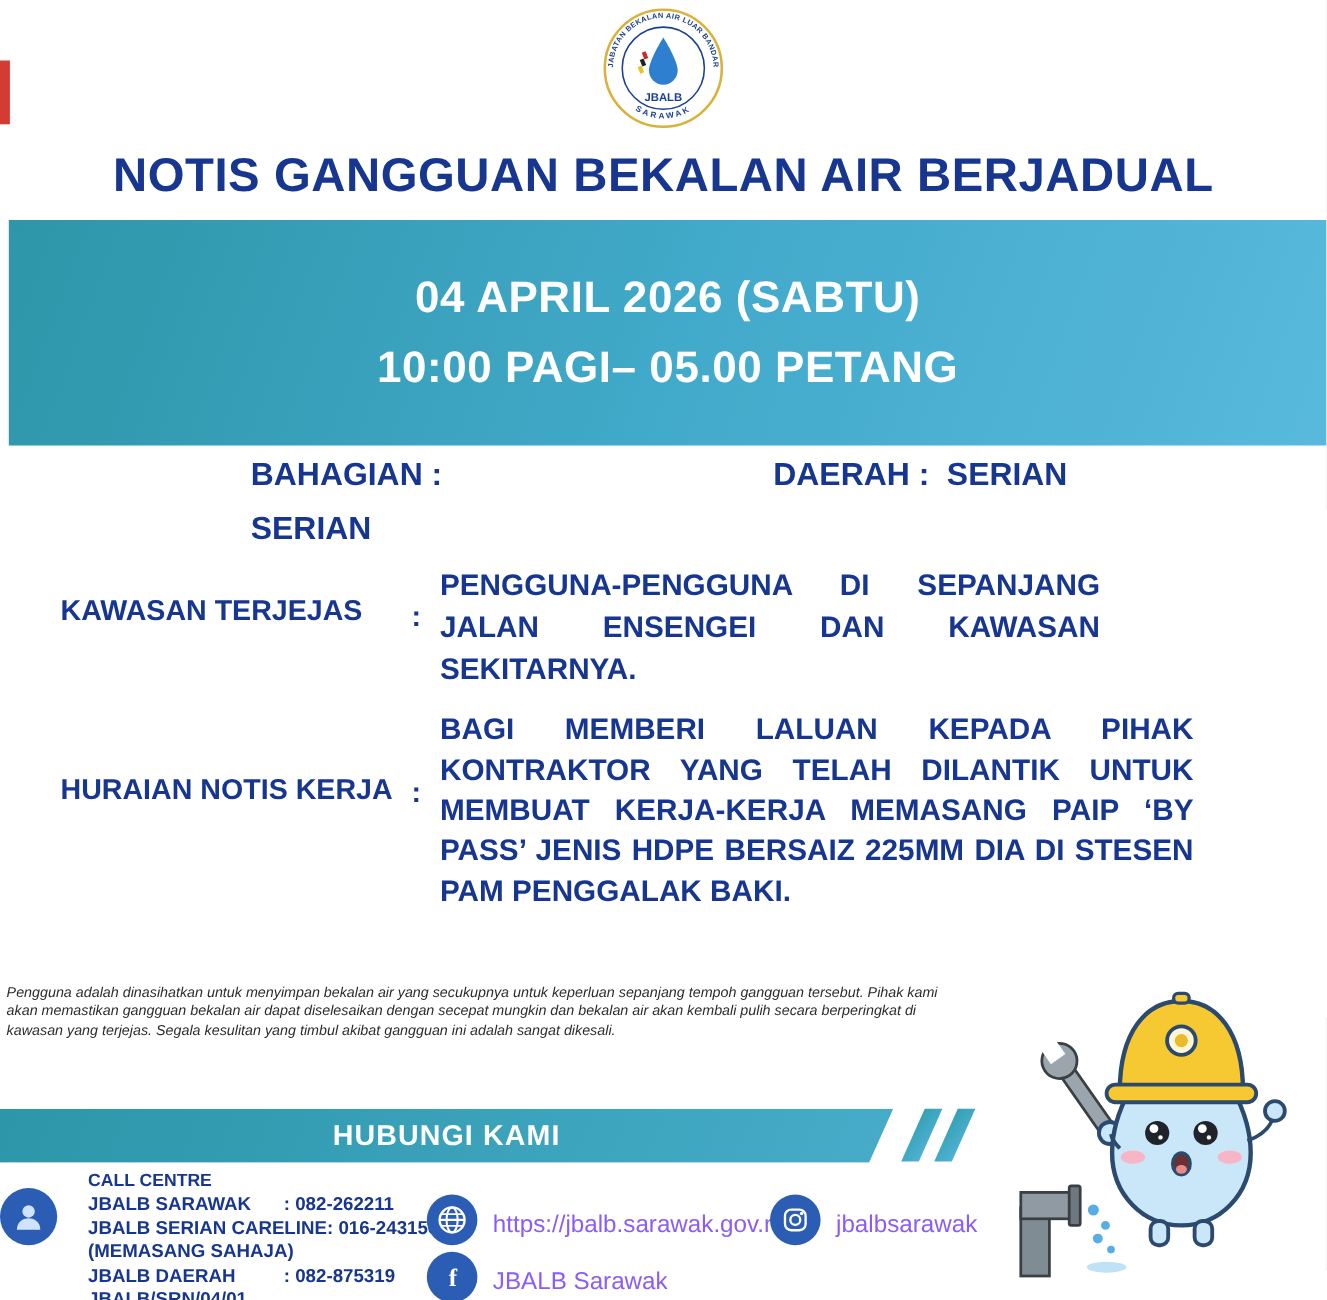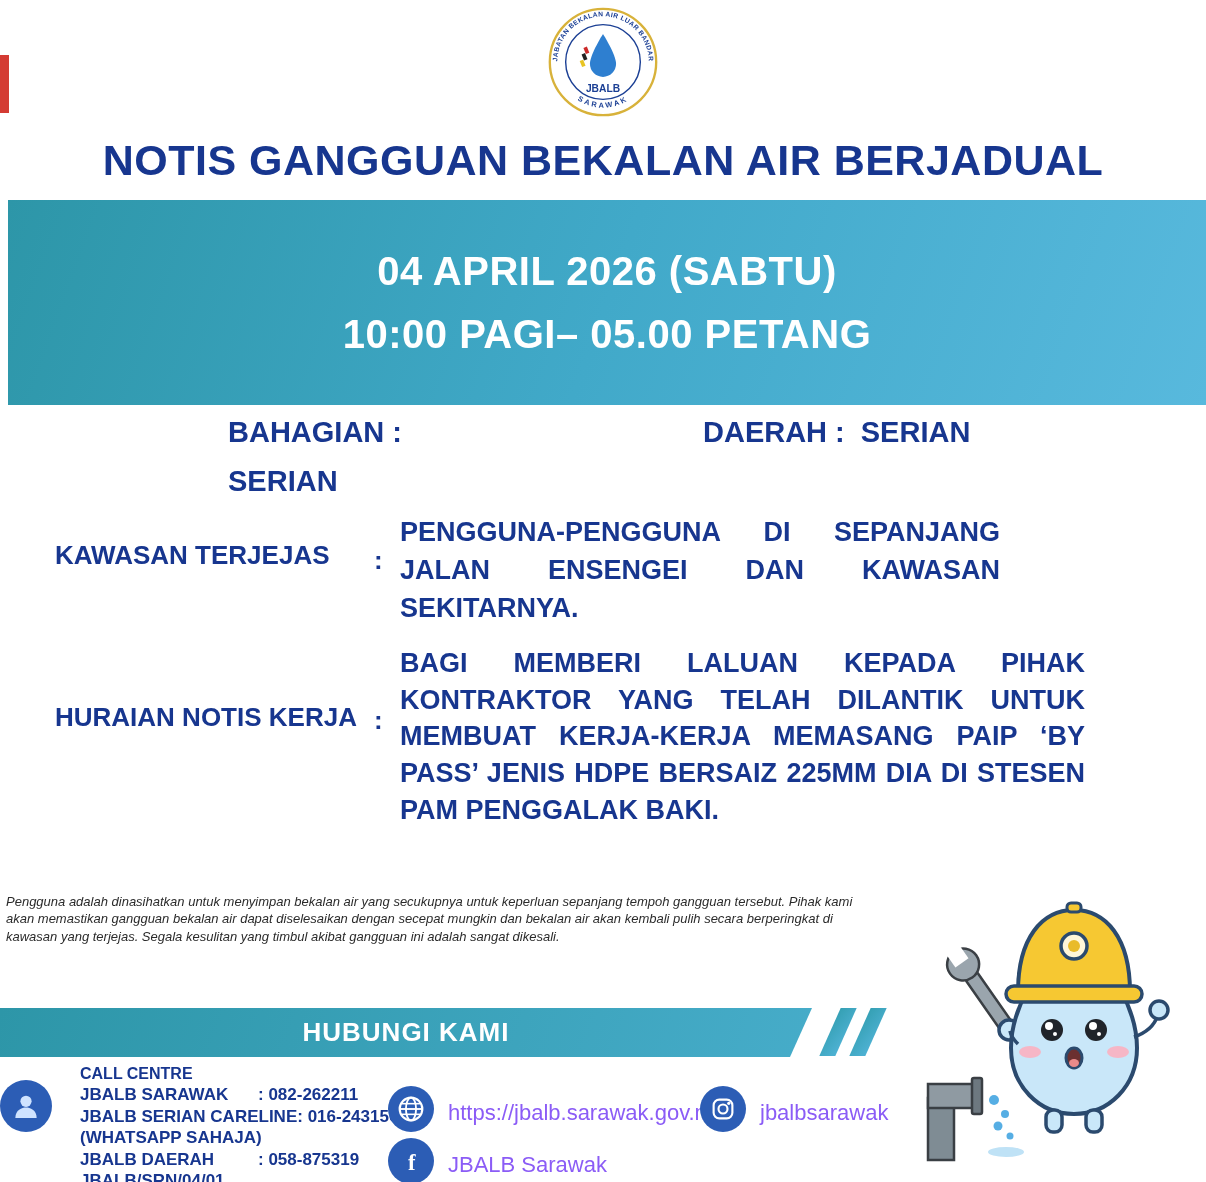--- a/index.html
+++ b/index.html
@@ -139,26 +139,26 @@
     <div class="cc-heading">CALL CENTRE</div>
     <div class="cc-row">
       <span class="cc-name">JBALB SARAWAK</span>
       <span>: 082-262211</span>
     </div>
     <div class="cc-row">
       <span class="cc-name">JBALB SERIAN CARELINE</span>
       <span>: 016-2431566</span>
     </div>
     <div class="cc-row">
-      <span class="cc-name">(WHATSAPP SAHAJA)</span>
+      <span class="cc-name">(MEMASANG SAHAJA)</span>
       <span></span>
     </div>
     <div class="cc-row">
       <span class="cc-name">JBALB DAERAH</span>
-      <span>: 058-875319</span>
+      <span>: 082-875319</span>
     </div>
     <div class="cc-row">
       <span class="cc-name">JBALB/SRN/04/01</span>
       <span></span>
     </div>
   </div>
 
   <div class="icon-circle globe-circle">
     <svg viewBox="0 0 24 24" width="32" height="32">
       <circle cx="12" cy="12" r="8.5" fill="none" stroke="#ffffff" stroke-width="1.6"></circle>

